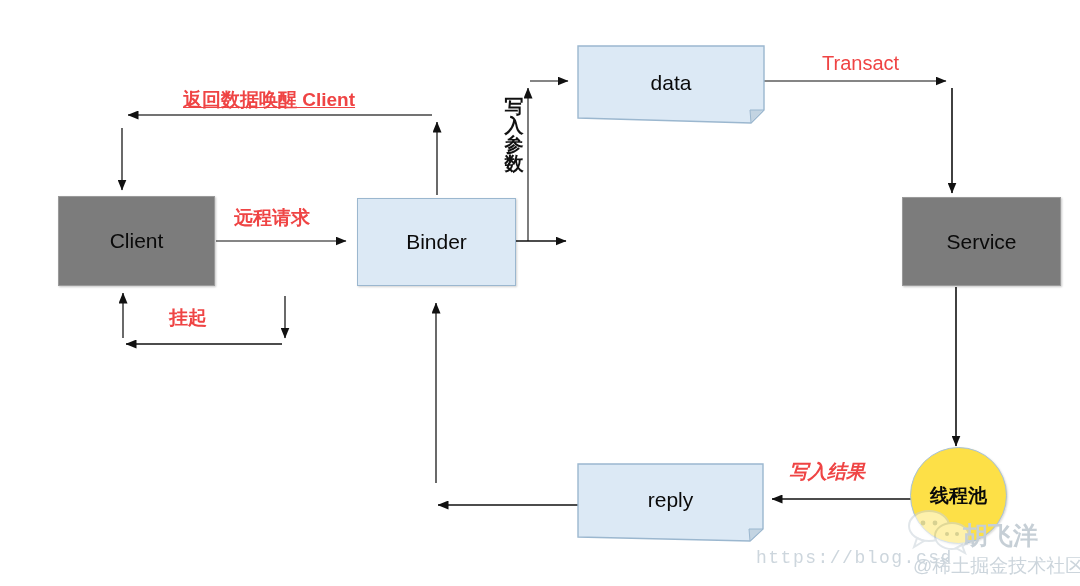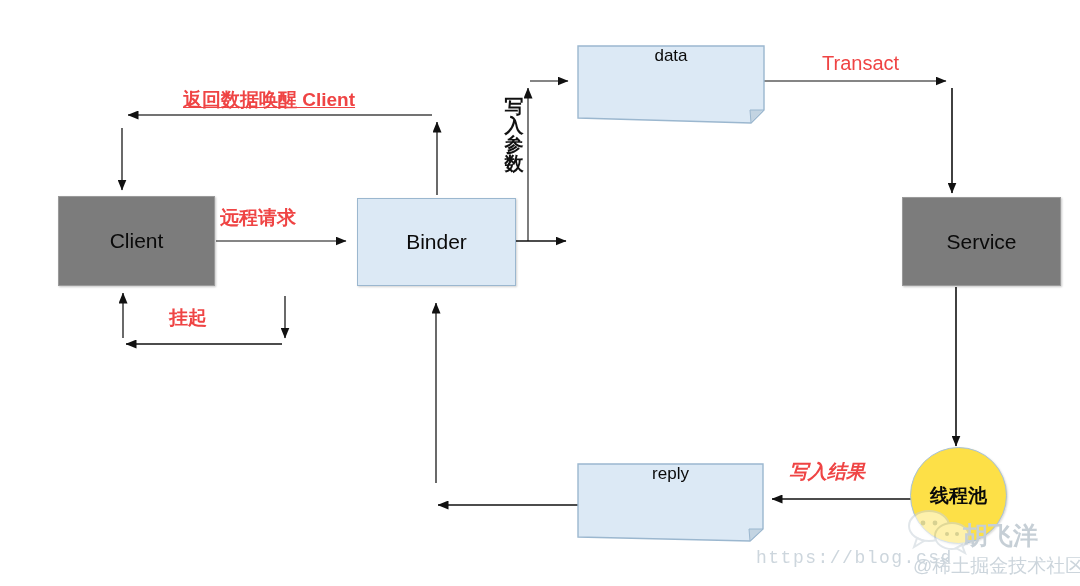--- a/index.html
+++ b/index.html
@@ -41,23 +41,23 @@
   }
   .node-blue {
     background: #dce9f5;
     border: 1px solid #9bb7cf;
     box-shadow: 1px 1px 2px rgba(0,0,0,0.18);
     font-size: 21px;
   }
   .doc-label {
     position: absolute;
     display: flex;
-    align-items: flex-start;
+    align-items: center;
     justify-content: center;
-    font-size: 17px;
+    font-size: 21px;
     color: #0a0a0a;
     pointer-events: none;
   }
   .circle-node {
     position: absolute;
     border-radius: 50%;
     background: #fde047;
     border: 1px solid #a8c2d8;
     display: flex;
     align-items: center;
@@ -200,21 +200,21 @@
   </div>
 
   <div class="doc-label" style="left:578px; top:464px; width:185px; height:72px;">
     <span>reply</span>
   </div>
 
   <div class="circle-node" style="left:910px; top:447px; width:95px; height:95px;">
     <span>线程池</span>
   </div>
 
-  <div class="edge-label" style="left:220px; top:208px;">
+  <div class="edge-label" style="left:234px; top:208px;">
     <span>远程请求</span>
   </div>
 
   <div class="edge-label" style="left:183px; top:90px;text-decoration:underline;">
     <span>返回数据唤醒 Client</span>
   </div>
 
   <div class="edge-label" style="left:169px; top:308px;">
     <span>挂起</span>
   </div>

